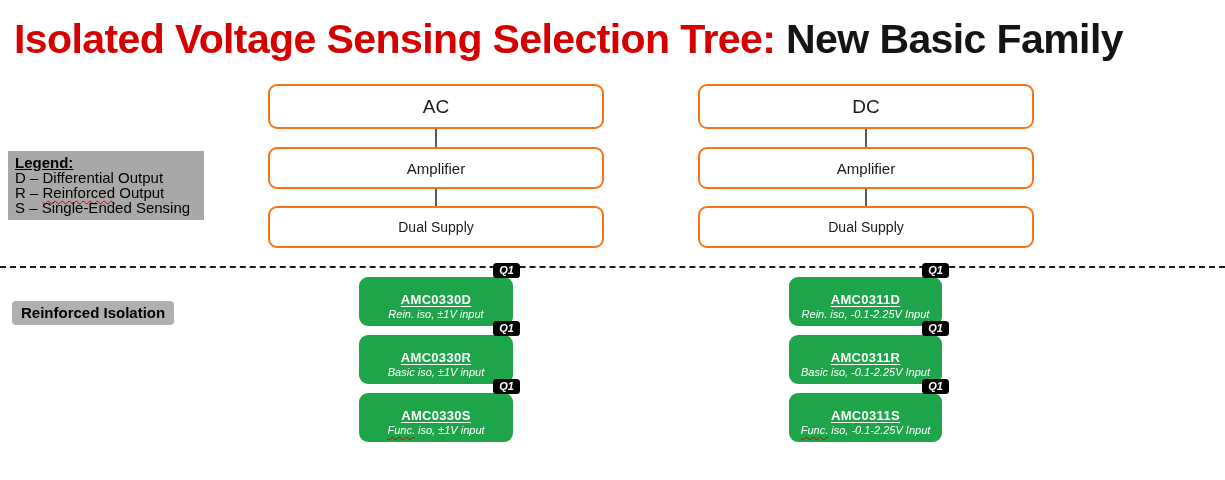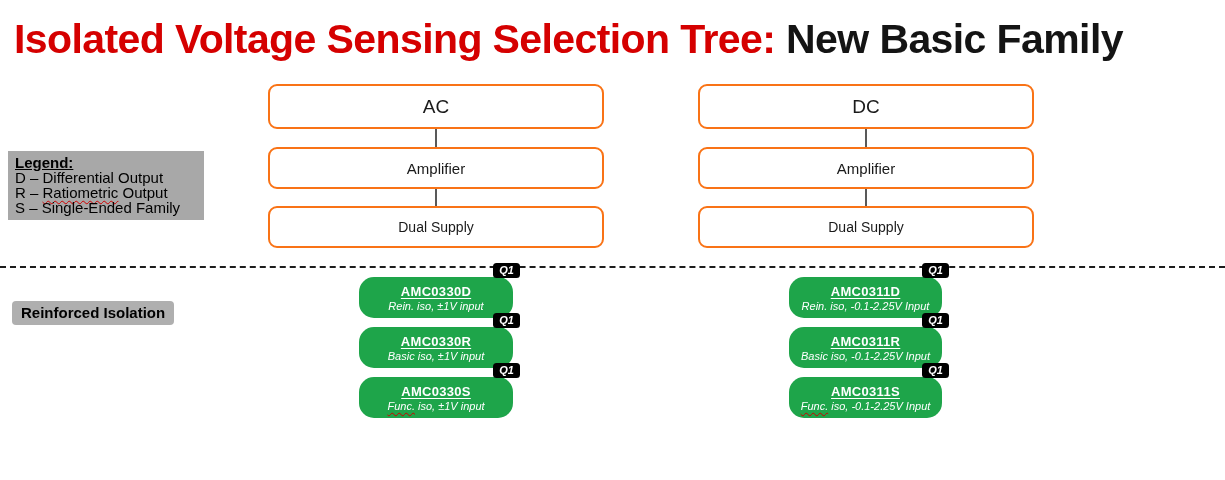--- a/index.html
+++ b/index.html
@@ -119,27 +119,27 @@
     gap: 9px;
     z-index: 2;
   }
   .prod-col-ac { left: 359px; width: 154px; }
   .prod-col-dc { left: 789px; width: 153px; }
 
   .prod-box {
     position: relative;
     height: 40px;
     background: #1ea54a;
-    border-radius: 15px;
+    border-radius: 9px;
     color: #ffffff;
     display: flex;
     flex-direction: column;
     align-items: center;
     justify-content: center;
-    padding-top: 1px;
+    padding-top: 9px;
   }
   .prod-name {
     font-size: 13px;
     font-weight: bold;
     letter-spacing: 0.3px;
     line-height: 17px;
     text-decoration: underline;
     text-underline-offset: 2px;
     cursor: pointer;
   }
@@ -168,22 +168,22 @@
 <div id="stage">
 
   <div class="title">
     <span class="title-red">Isolated Voltage Sensing Selection Tree:</span>
     <span class="title-black">New Basic Family</span>
   </div>
 
   <div class="legend">
     <div class="legend-title">Legend:</div>
     <div class="legend-row"><span>D – Differential Output</span><span class="squiggle"></span><span></span></div>
-    <div class="legend-row"><span>R – </span><span class="squiggle">Ratiometric</span><span> Output</span></div>
-    <div class="legend-row"><span>S – Single-Ended Family</span><span class="squiggle"></span><span></span></div>
+    <div class="legend-row"><span>R – </span><span class="squiggle">Reinforced</span><span> Output</span></div>
+    <div class="legend-row"><span>S – Single-Ended Sensing</span><span class="squiggle"></span><span></span></div>
   </div>
 
   <div class="tree-col tree-col-ac">
     <div class="tree-box tree-root">AC</div>
     <div class="tree-connector conn-1"></div>
     <div class="tree-box tree-amp">Amplifier</div>
     <div class="tree-connector conn-2"></div>
     <div class="tree-box tree-dual">Dual Supply</div>
   </div>
 

